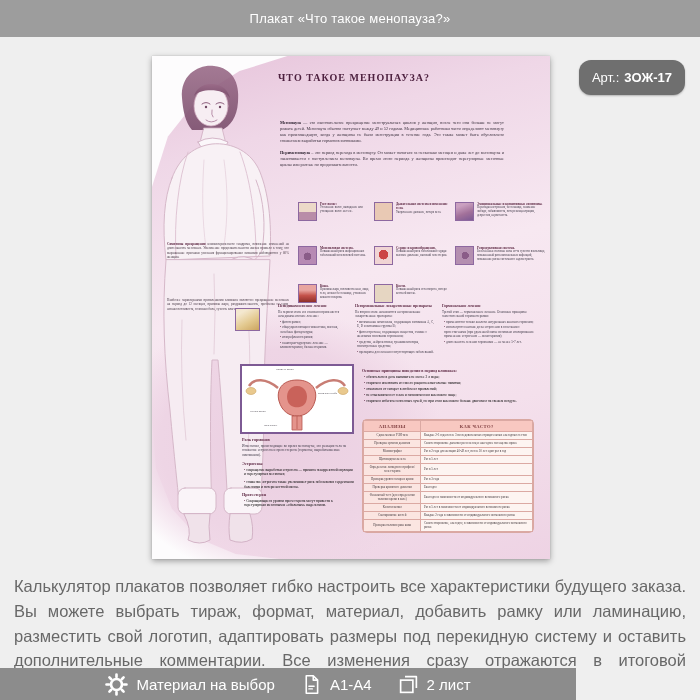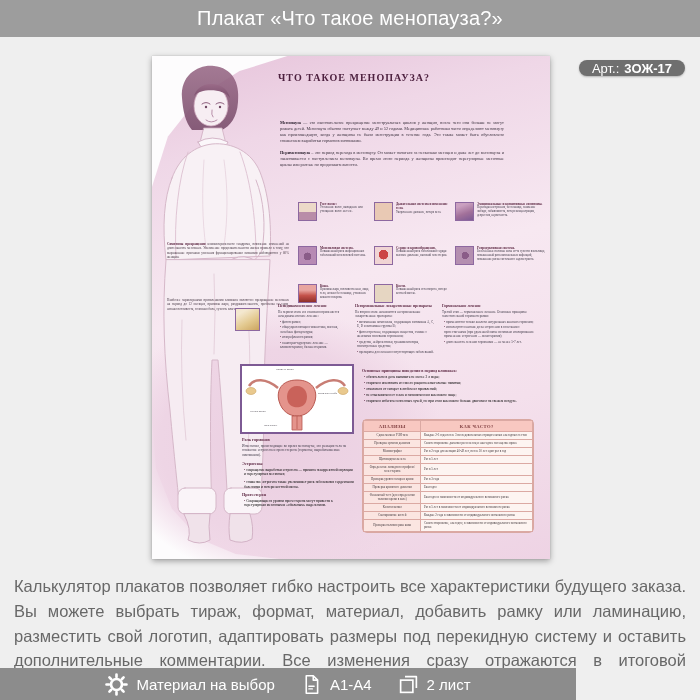--- a/index.html
+++ b/index.html
@@ -1,19 +1,19 @@
 <!DOCTYPE html>
 <html><head>
 <meta charset="utf-8">
 <style>
   html,body{margin:0;padding:0;}
   body{width:700px;height:700px;background:#efefef;font-family:"Liberation Sans",sans-serif;overflow:hidden;position:relative;}
   .topbar{position:absolute;left:0;top:0;width:700px;height:37px;background:#9d9d9d;display:flex;align-items:center;justify-content:center;}
-  .topbar h1{margin:0;font-size:20px;font-weight:400;color:#fff;letter-spacing:.2px;}
-  .badge{position:absolute;top:60px;right:15px;background:#6f6f6f;color:#fff;border-radius:12px;height:16px;display:flex;align-items:center;gap:5px;padding:0 13px;font-size:13px;box-shadow:0 1px 2px rgba(0,0,0,.25);}
+  .topbar h1{margin:0;font-size:13px;font-weight:400;color:#fff;letter-spacing:.2px;}
+  .badge{position:absolute;top:60px;right:15px;background:#6f6f6f;color:#fff;border-radius:12px;height:35px;display:flex;align-items:center;gap:5px;padding:0 13px;font-size:13px;box-shadow:0 1px 2px rgba(0,0,0,.25);}
   .badge b{font-weight:700;}
 
   
   .poster{position:absolute;left:152px;top:56px;width:398px;height:503px;background:#fdfcfd;box-shadow:0 2px 6px rgba(0,0,0,.35),0 0 1px rgba(0,0,0,.2);overflow:hidden;}
   .pink-blob{position:absolute;inset:0;background:linear-gradient(165deg,#e6c3da 0%,#efd7e7 18%,#f7e8f1 45%,#f4e0ec 72%,#eed3e4 100%);
     clip-path:polygon(34% 0%,100% 0%,100% 100%,32% 100%,21% 99%,12% 96%,5% 90%,1% 82%,0% 72%,0% 26%,4% 16%,12% 8%,22% 3%);}
   .pink-deep{position:absolute;left:-40px;top:255px;width:330px;height:265px;background:radial-gradient(ellipse at 50% 50%,#ebcfe1 0%,#eed5e5 50%,rgba(238,213,229,0) 72%);}
   .woman{position:absolute;left:0;top:4px;z-index:2;}
   .poster-title{position:absolute;left:126px;top:16px;z-index:3;margin:0;font-family:"Liberation Serif",serif;font-size:10px;font-weight:700;letter-spacing:1px;color:#4e2240;}
   .intro{position:absolute;left:128px;top:64px;width:224px;z-index:3;font-family:"Liberation Serif",serif;font-size:4.3px;line-height:1.4;color:#3d3340;text-align:justify;}

